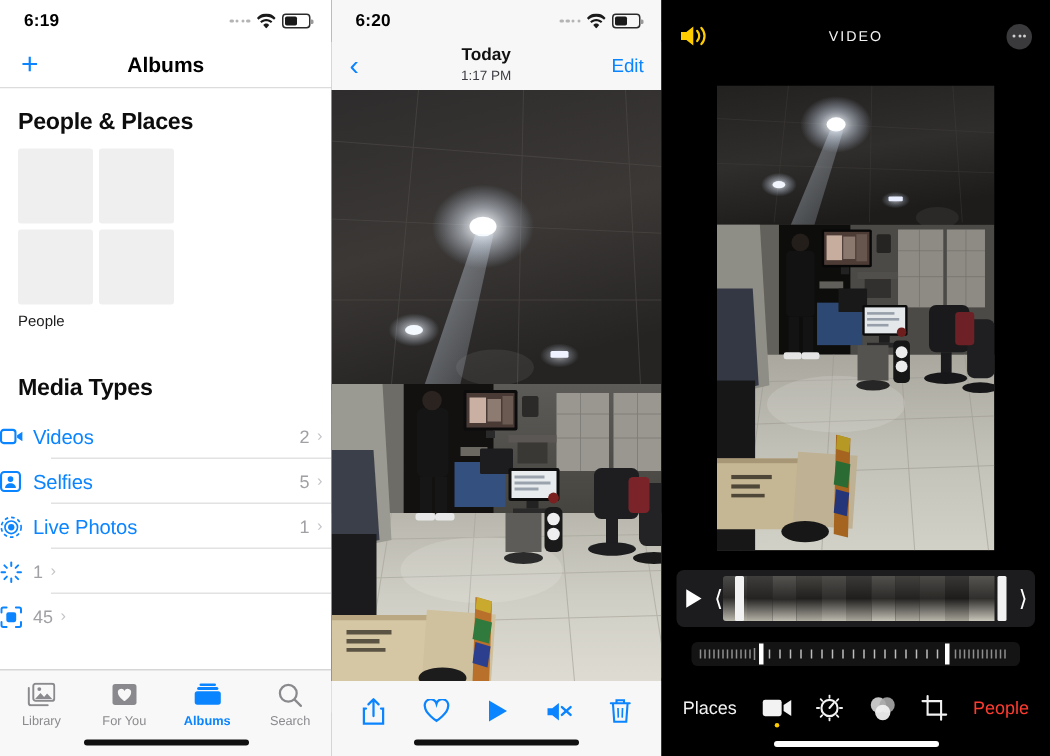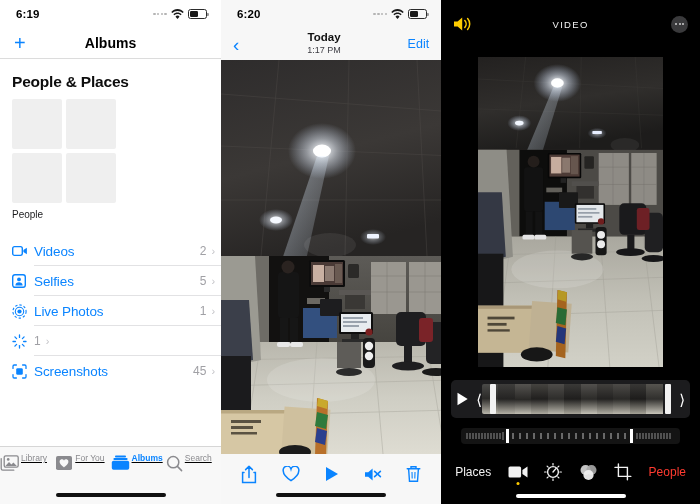--- a/index.html
+++ b/index.html
@@ -62,35 +62,35 @@
     display:grid; grid-template-columns: 50px 50px;
     grid-template-rows: 50px 50px; gap: 4px;
   }
   .ppl-cell { background:#efefef; border-radius:2px; }
   .ppl-label { font-size: 10px; color:#1c1c1e; padding: 6px 0 0 12px; }
 
   .sec-gap { height: 16px; }
   .list { background:#fff; }
   .row {
     position:relative; height: 30px; display:flex; align-items:center;
-    padding-left: 12px; cursor:pointer;
+    cursor:pointer;
   }
   .row-ic { width: 22px; display:flex; align-items:center; justify-content:flex-start; color:#0a84ff; }
   .row-lbl { flex:1; font-size: 13.5px; color:#0a84ff; letter-spacing:-0.1px; }
   .row-cnt { font-size: 12px; color:#a0a0a5; margin-right:5px; }
   .chev { color:#c4c4c8; font-size: 11px; margin-right: 6px; }
   .row-sep { position:absolute; left:34px; right:0; bottom:0; height:1px; background:#e2e2e4; }
 
   
   .tabbar {
     position:absolute; left:0; bottom:0; width:100%; height:58px;
     background:#f8f8f8; border-top:1px solid #d6d6d6;
     display:flex; align-items:flex-start; padding-top:6px;
   }
-  .tab { flex:1; display:flex; flex-direction:row; gap:2px; cursor:pointer;text-decoration:underline; }
+  .tab { flex:1; display:flex; flex-direction:column; align-items:center; gap:2px; cursor:pointer; }
   .tab-lbl { font-size: 8.5px; color:#8a8a8e; }
   .tab.active .tab-lbl { color:#0a84ff; font-weight:600; }
   .tab-ic { height:20px; display:flex; align-items:center; color:#8a8a8e; }
   .tab.active .tab-ic { color:#0a84ff; }
   .home-ind {
     position:absolute; bottom:7px; left:50%; transform:translateX(-50%);
     width:110px; height:4px; border-radius:2px; background:#111;
   }
 
   
@@ -220,20 +220,21 @@
 
       <div class="ppl-grid">
         <div class="ppl-cell"></div>
         <div class="ppl-cell"></div>
         <div class="ppl-cell"></div>
         <div class="ppl-cell"></div>
       </div>
       <div class="ppl-label">People</div>
 
       <div class="sec-gap"></div>
+      <div class="sec-title">Media Types</div>
 
       <div class="list">
 
         <div class="row">
           <div class="row-ic">
             <svg width="16" height="12" viewBox="0 0 16 12">
                 <rect x="0.7" y="1.6" width="9.6" height="8.8" rx="1.8" fill="none" stroke="#0a84ff" stroke-width="1.4"></rect>
                 <path d="M11.4 5.1l3.5-2.3v6.4l-3.5-2.3z" fill="#0a84ff"></path>
               </svg>
           </div>
@@ -296,21 +297,20 @@
             <svg width="15" height="15" viewBox="0 0 15 15">
               <g stroke="#0a84ff" stroke-width="1.3" fill="none" stroke-linecap="round">
                 <path d="M1 4.4V2.2a1.2 1.2 0 011.2-1.2h2.2"></path>
                   <path d="M10.6 1h2.2A1.2 1.2 0 0114 2.2v2.2"></path>
                 <path d="M14 10.6v2.2a1.2 1.2 0 01-1.2 1.2h-2.2"></path>
                   <path d="M4.4 14H2.2A1.2 1.2 0 011 12.8v-2.2"></path>
               </g>
               <rect x="4.2" y="4.2" width="6.6" height="6.6" rx="1.4" fill="#0a84ff"></rect>
             </svg>
           </div>
-          <div class="row-lbl">Screenshots</div>
           <div class="row-cnt">45</div>
           <div class="chev">›</div>
         </div>
 
       </div>
     </div>
 
     <div class="tabbar">
       <div class="tab">
         <div class="tab-ic">

